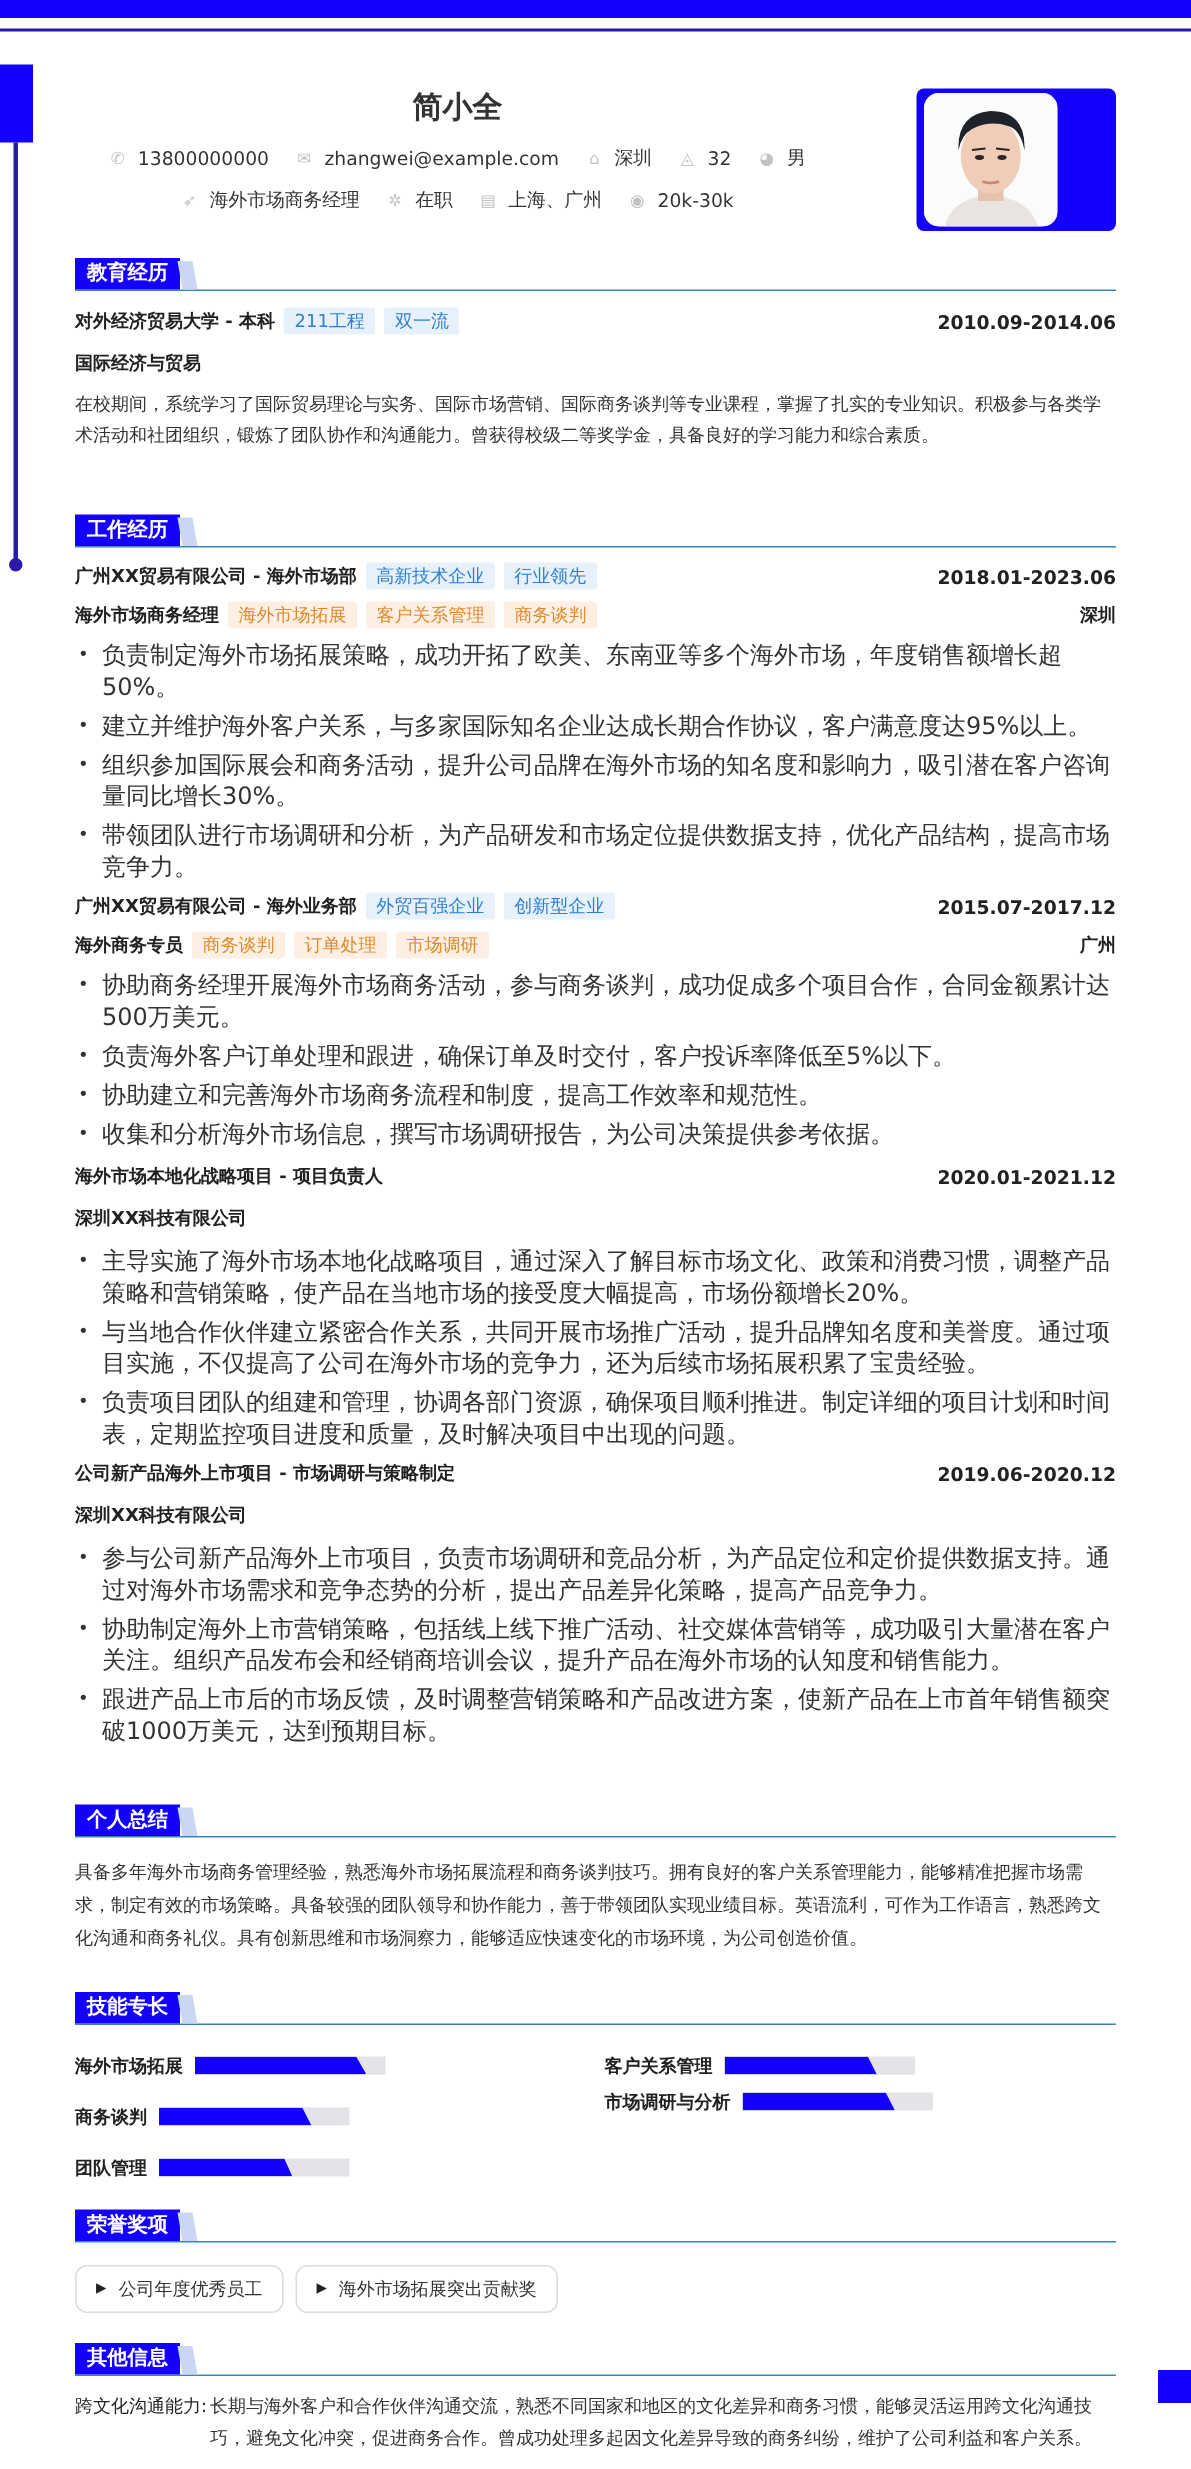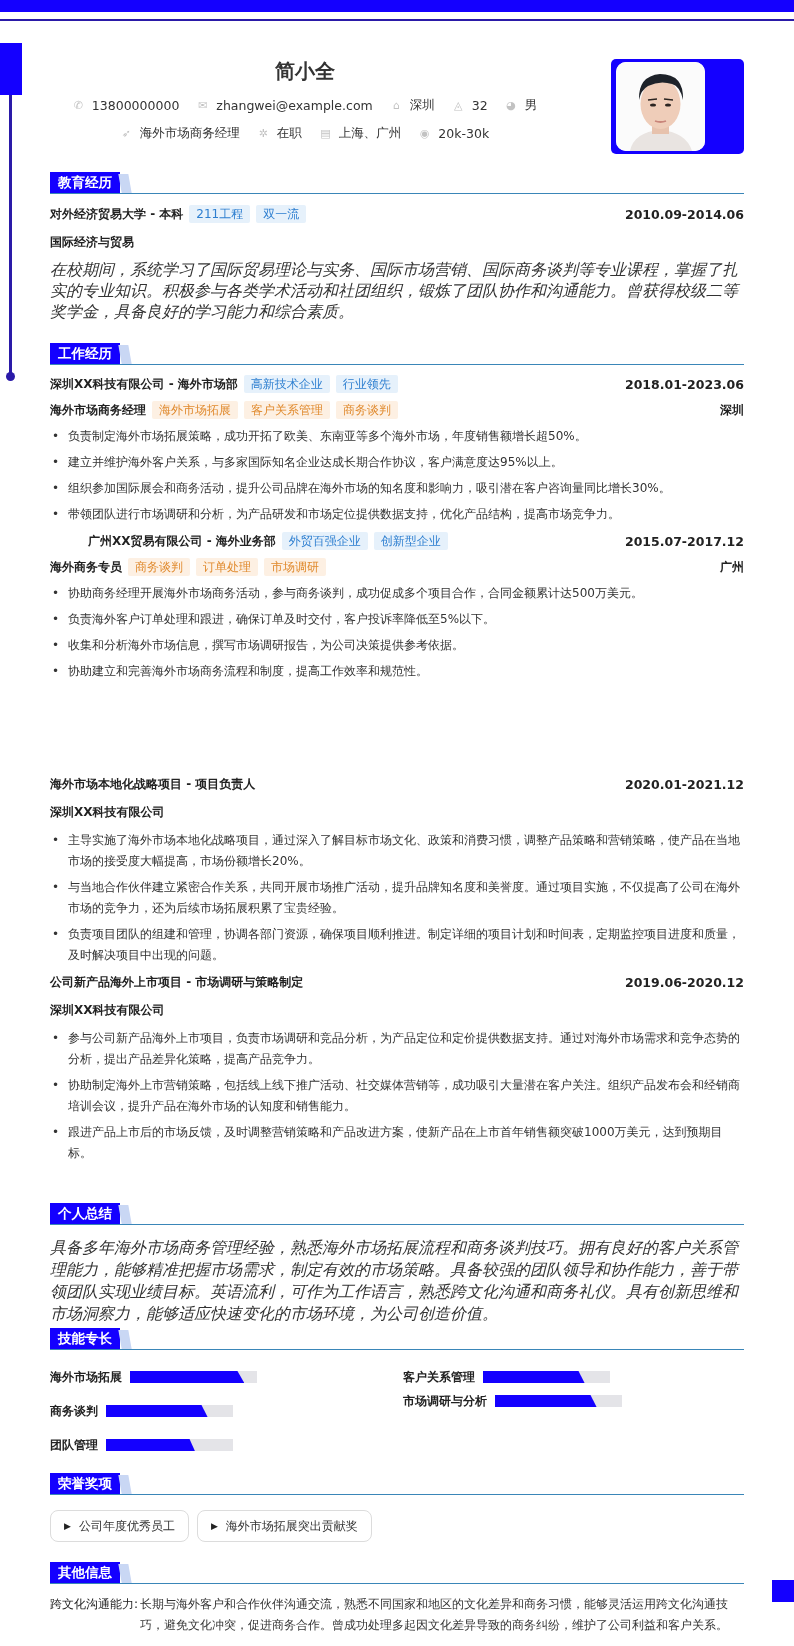--- a/index.html
+++ b/index.html
@@ -27,23 +27,23 @@
   .sec-title { position: absolute; left: 0; bottom: 0; height: 21px; background: #1400ff; color: #fff; font-size: 13.5px; font-weight: bold; padding: 0 8px; line-height: 21px; }
   .sec-tab { position: absolute; bottom: 0; height: 19px; width: 10px; background: #c9d7f4; transform: skewX(10deg); }
 
   .row { display: flex; justify-content: space-between; align-items: center; height: 20px; }
   .row-left { display: flex; align-items: center; gap: 6px; font-weight: bold; font-size: 12px; }
   .date { font-weight: bold; font-size: 12.5px; }
   .tag { font-weight: normal; font-size: 12px; padding: 1px 7px; border-radius: 2px; line-height: 16px; }
   .tag-blue { background: #e6f1fb; color: #2e7fd0; }
   .tag-orange { background: #fdf0e3; color: #e08a2e; }
   .city { font-weight: bold; font-size: 12px; }
-  .para { font-size: 16px; line-height: 21px; color: #333; font-style: italic; }
+  .para { font-size: 12px; line-height: 21px; color: #333; }
   .bullets { list-style: none; }
-  .bullets li { position: relative; padding-left: 18px; font-size: 12px; line-height: 21px; color: #333; margin-bottom: 5px; }
+  .bullets li { position: relative; padding-left: 18px; font-size: 16px; line-height: 21px; color: #333; margin-bottom: 5px; }
   .bullets li::before { content: "•"; position: absolute; left: 2px; top: 0; font-size: 12px; color: #333; }
 
   .skills { position: relative; }
   .skill { position: absolute; display: flex; align-items: center; gap: 8px; font-size: 12px; font-weight: bold; color: #222; height: 20px; }
   .bar { width: 127px; height: 12px; background: #e4e4e8; position: relative; }
   .bar-fill { position: absolute; left: 0; top: 0; height: 12px; background: #1400ff; clip-path: polygon(0 0, 94% 0, 100% 100%, 0 100%); }
 
   .awards { display: flex; gap: 8px; }
   .award { border: 1px solid #dcdcdc; border-radius: 8px; padding: 0 13px; height: 32px; display: flex; align-items: center; gap: 8px; font-size: 12px; color: #333; background: #fff; }
   .award .tri { font-size: 9px; color: #222; }
@@ -144,21 +144,21 @@
 
 <div class="section" style="top:343px;">
   <div class="sec-head">
     <div class="sec-title">工作经历</div>
     <div class="sec-tab" style="left:70px;"></div>
   </div>
 
   <div>
     <div class="row" style="margin-top:9px;">
       <div class="row-left">
-        <span>深圳XX科技有限公司 - 海外市场部</span>
+        <span>广州XX贸易有限公司 - 海外市场部</span>
         <span class="tag tag-blue">高新技术企业</span>
         <span class="tag tag-blue">行业领先</span>
       </div>
       <span class="date">2018.01-2023.06</span>
     </div>
     <div class="row" style="margin-top:6px;">
       <div class="row-left">
         <span>海外市场商务经理</span>
         <span class="tag tag-orange">海外市场拓展</span>
         <span class="tag tag-orange">客户关系管理</span>
@@ -168,42 +168,42 @@
     </div>
     <ul class="bullets" style="margin-top:6px;">
       <li>负责制定海外市场拓展策略，成功开拓了欧美、东南亚等多个海外市场，年度销售额增长超50%。</li>
       <li>建立并维护海外客户关系，与多家国际知名企业达成长期合作协议，客户满意度达95%以上。</li>
       <li>组织参加国际展会和商务活动，提升公司品牌在海外市场的知名度和影响力，吸引潜在客户咨询量同比增长30%。</li>
       <li>带领团队进行市场调研和分析，为产品研发和市场定位提供数据支持，优化产品结构，提高市场竞争力。</li>
     </ul>
   </div>
 
   <div>
-    <div class="row" style="margin-top:6px;margin-left:38px;">
+    <div class="row" style="margin-top:6px;">
       <div class="row-left">
         <span>广州XX贸易有限公司 - 海外业务部</span>
         <span class="tag tag-blue">外贸百强企业</span>
         <span class="tag tag-blue">创新型企业</span>
       </div>
       <span class="date">2015.07-2017.12</span>
     </div>
     <div class="row" style="margin-top:6px;text-align:right;">
       <div class="row-left">
         <span>海外商务专员</span>
         <span class="tag tag-orange">商务谈判</span>
         <span class="tag tag-orange">订单处理</span>
         <span class="tag tag-orange">市场调研</span>
       </div>
       <span class="city">广州</span>
     </div>
     <ul class="bullets" style="margin-top:6px;">
       <li>协助商务经理开展海外市场商务活动，参与商务谈判，成功促成多个项目合作，合同金额累计达500万美元。</li>
       <li>负责海外客户订单处理和跟进，确保订单及时交付，客户投诉率降低至5%以下。</li>
+      <li>协助建立和完善海外市场商务流程和制度，提高工作效率和规范性。</li>
       <li>收集和分析海外市场信息，撰写市场调研报告，为公司决策提供参考依据。</li>
-      <li>协助建立和完善海外市场商务流程和制度，提高工作效率和规范性。</li>
     </ul>
   </div>
 </div>
 
 <div class="section" style="top:746px;">
 
   <div>
     <div class="row" style="margin-top:28px;">
       <div class="row-left">海外市场本地化战略项目 - 项目负责人</div>
       <span class="date">2020.01-2021.12</span>

